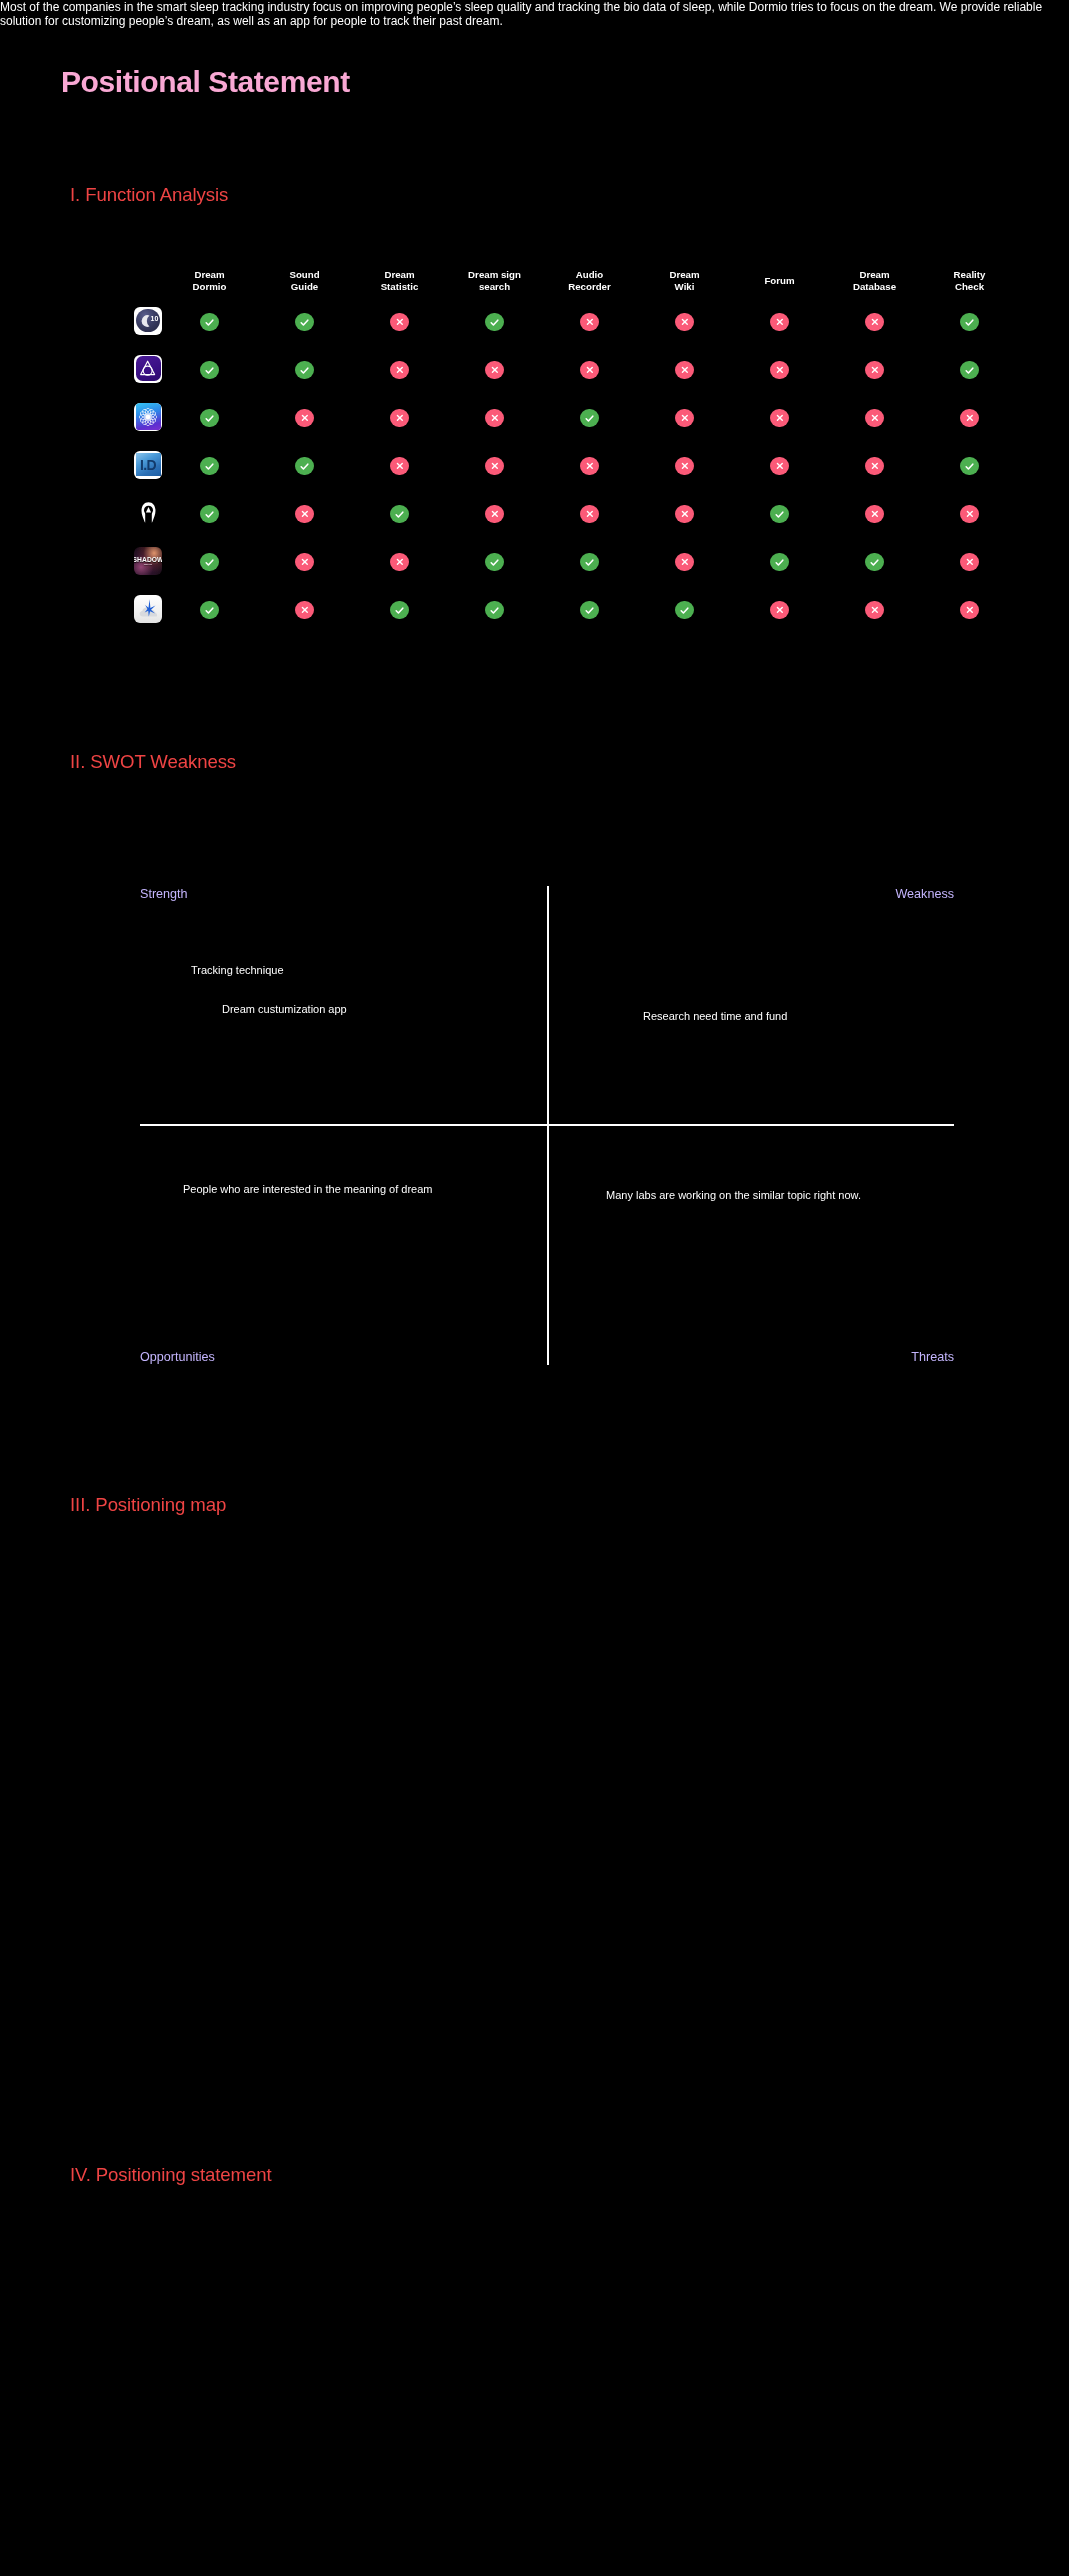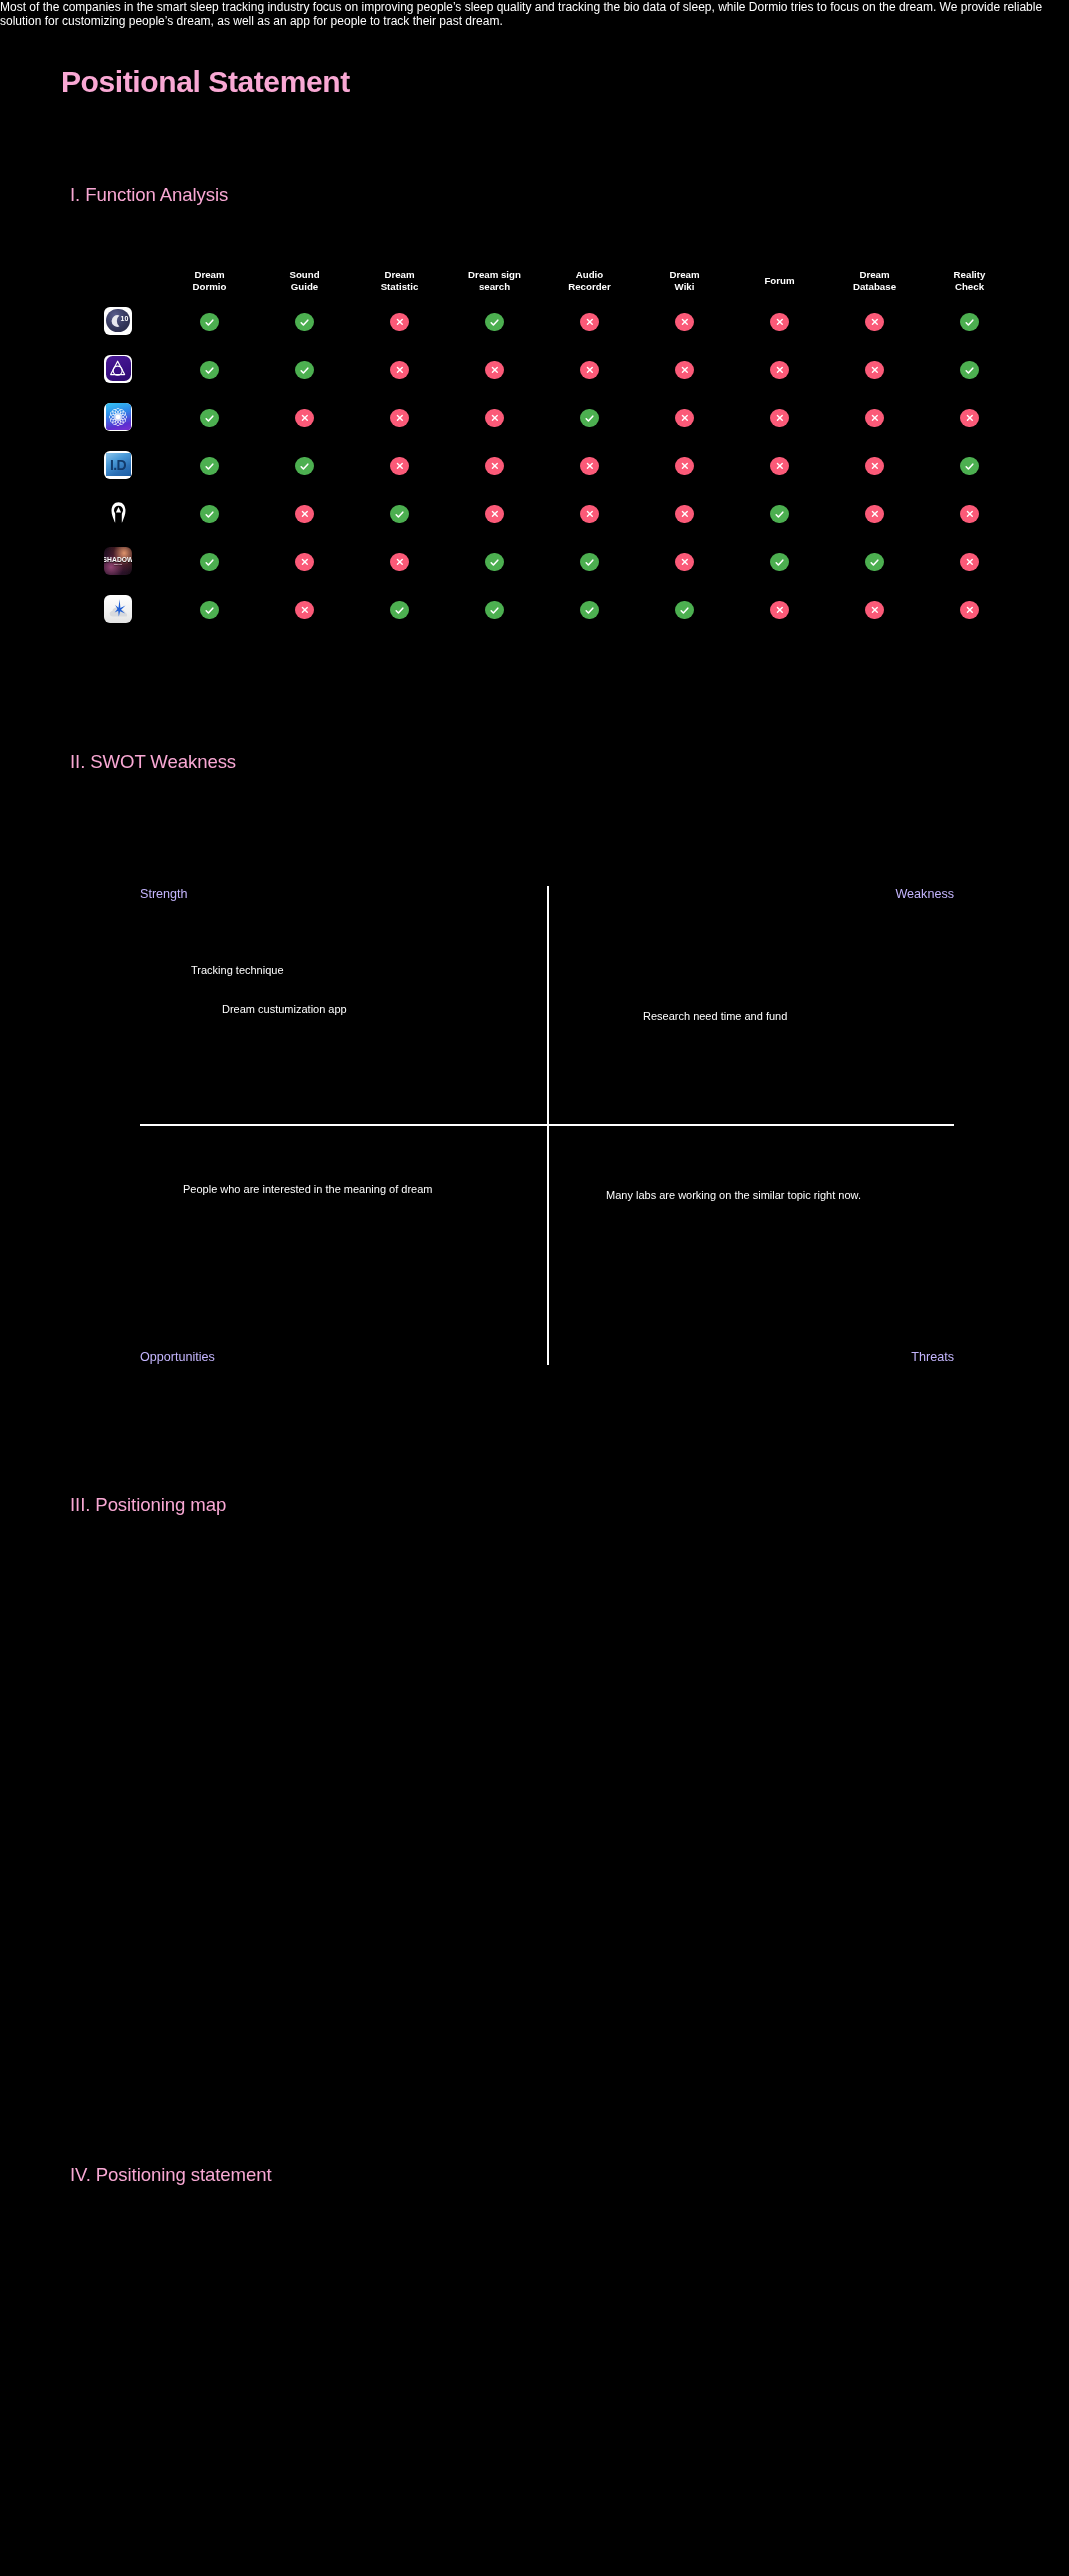--- a/index.html
+++ b/index.html
@@ -21,42 +21,42 @@
     font-weight: 700;
     letter-spacing: -0.4px;
     color: #f9a8d4;
   }
 
   
   .section-heading {
     position: absolute;
     font-size: 18.6px;
     font-weight: 400;
-    color: #f9a8d4;
+    color: #ef4444;
     letter-spacing: -0.1px;
     white-space: nowrap;
   }
   #h-function { left: 70px; top: 184px; }
   #h-swot     { left: 70px; top: 751px; }
   #h-posmap   { left: 70px; top: 1494px; }
   #h-posstmt  { left: 70px; top: 2164px; text-align: right; }
 
   
   #function-table {
     position: absolute;
     left: 104px; top: 264px;
     width: 892px;
   }
   .fn-head-row, .fn-row {
     display: flex;
     align-items: center;
   }
   .fn-head-row { height: 34px; align-items: center; }
   .fn-row { height: 48px; }
-  .fn-label-cell { width: 58px; flex: 0 0 58px; }
+  .fn-label-cell { width: 58px; flex: 0 0 58px; text-align: right; }
   .fn-col {
     flex: 0 0 95px;
     width: 95px;
     text-align: center;
   }
   .fn-col-head {
     font-size: 9.7px;
     font-weight: 700;
     line-height: 1.28;
     color: #ffffff;

